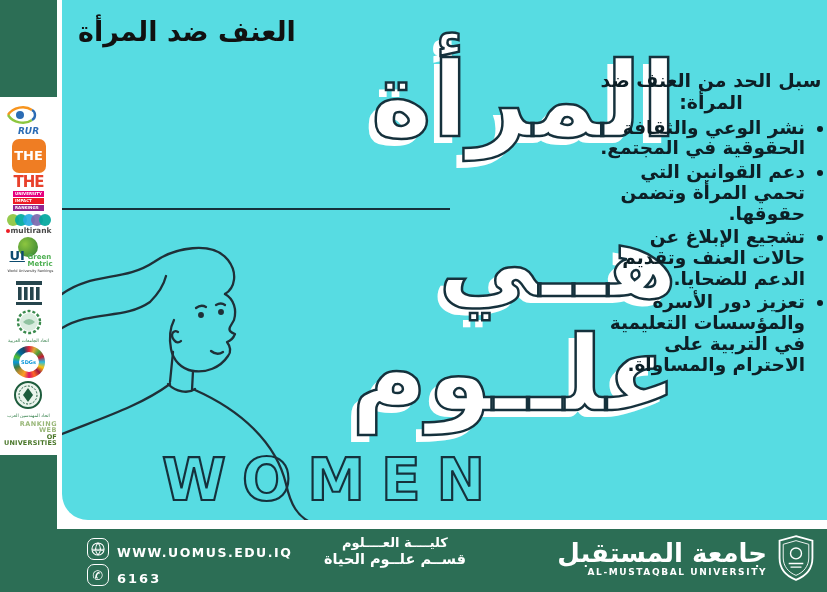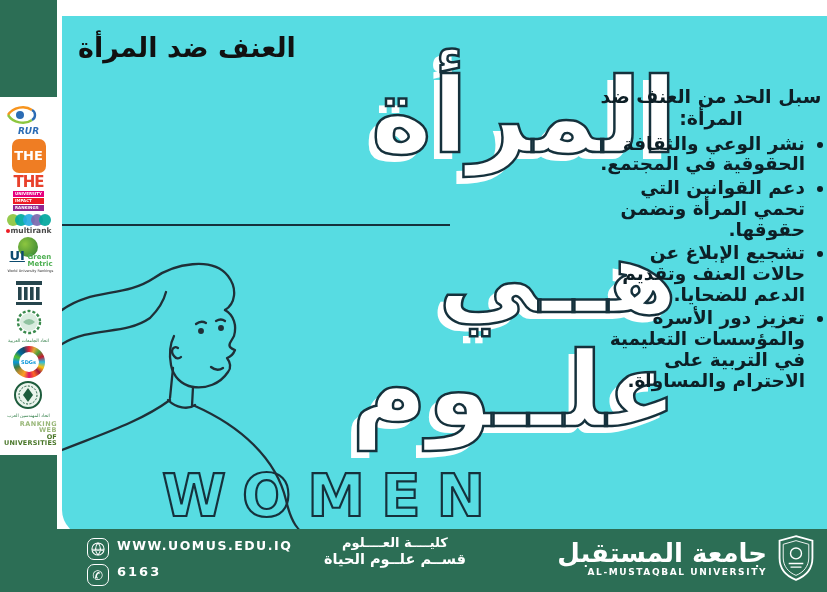--- a/index.html
+++ b/index.html
@@ -50,21 +50,21 @@
 
   .sdg { position:relative; width:32px; height:32px; border-radius:50%;
          background:conic-gradient(#e5243b,#dda63a,#4c9f38,#c5192d,#26bde2,#fcc30b,#a21942,#fd6925,
                    #dd1367,#fd9d24,#bf8b2e,#3f7e44,#0a97d9,#56c02b,#00689d,#19486a,#e5243b); }
   .sdg-in { position:absolute; inset:6px; background:#fff; border-radius:50%;
             display:flex; align-items:center; justify-content:center; font-size:5px; color:#0a97d9; font-weight:bold; }
 
   .aaru-text, .eng-text { font-size:4.5px; color:#2f7d46; margin-top:1px; white-space:nowrap; }
 
   
-  .panel { position:absolute; left:62px; top:16px; width:765px; height:520px;
+  .panel { position:absolute; left:62px; top:0; width:765px; height:520px;
            background:#57dce2; border-bottom-left-radius:26px;padding-left:8px; }
 
   .main-title { position:absolute; left:16px; top:16px; font-size:27px; font-weight:bold;
                 color:#111; direction:rtl; }
 
   .divider-line { position:absolute; left:0; top:208px; width:388px; height:2px; background:#15313c; }
 
   .kufi { position:absolute; right:150px; direction:rtl; font-weight:bold; color:#fff; line-height:1;
           -webkit-text-stroke:2.5px #15313c; text-shadow:-7px 7px 0 #ffffff; white-space:nowrap; }
   .kufi-1 { top:48px;  font-size:104px; }
@@ -78,21 +78,21 @@
 
   
   .info { position:absolute; right:2px; top:70px; width:228px; direction:rtl; color:#0d1f26; }
   .info-heading { font-size:19px; font-weight:bold; text-align:center; line-height:1.15; margin-bottom:4px; }
   .info-list { list-style:disc outside; margin-right:20px; }
   .info-list li { font-size:18.5px; font-weight:bold; line-height:1.12; text-align:right; margin-bottom:3px; }
 
   
   .footer { position:absolute; left:0; top:529px; width:827px; height:63px; background:#2c6e55; color:#fff; }
   .f-left { position:absolute; left:64px; top:9px; display:flex; flex-direction:column; gap:4px; }
-  .f-row { display:flex; align-items:flex-start; gap:8px;padding-left:23px; }
+  .f-row { display:flex; align-items:flex-end; gap:8px;padding-left:23px; }
   .ficon { width:22px; height:22px; border:1.6px solid #fff; border-radius:7px;
            display:flex; align-items:center; justify-content:center; flex:none; }
   .f-site  { font-size:12.5px; font-weight:bold; letter-spacing:1.5px; }
   .f-phone { font-size:13px; font-weight:bold; letter-spacing:2px; }
   .phone-glyph { font-size:13px; line-height:1; color:#fff; }
 
   .f-center { position:absolute; left:240px; top:6px; width:310px; text-align:center; direction:rtl; }
   .f-center div { font-weight:bold; line-height:1.2; }
   .fc-1 { font-size:14.5px; } .fc-2 { font-size:13px; } .fc-3 { font-size:14.5px; }
 

